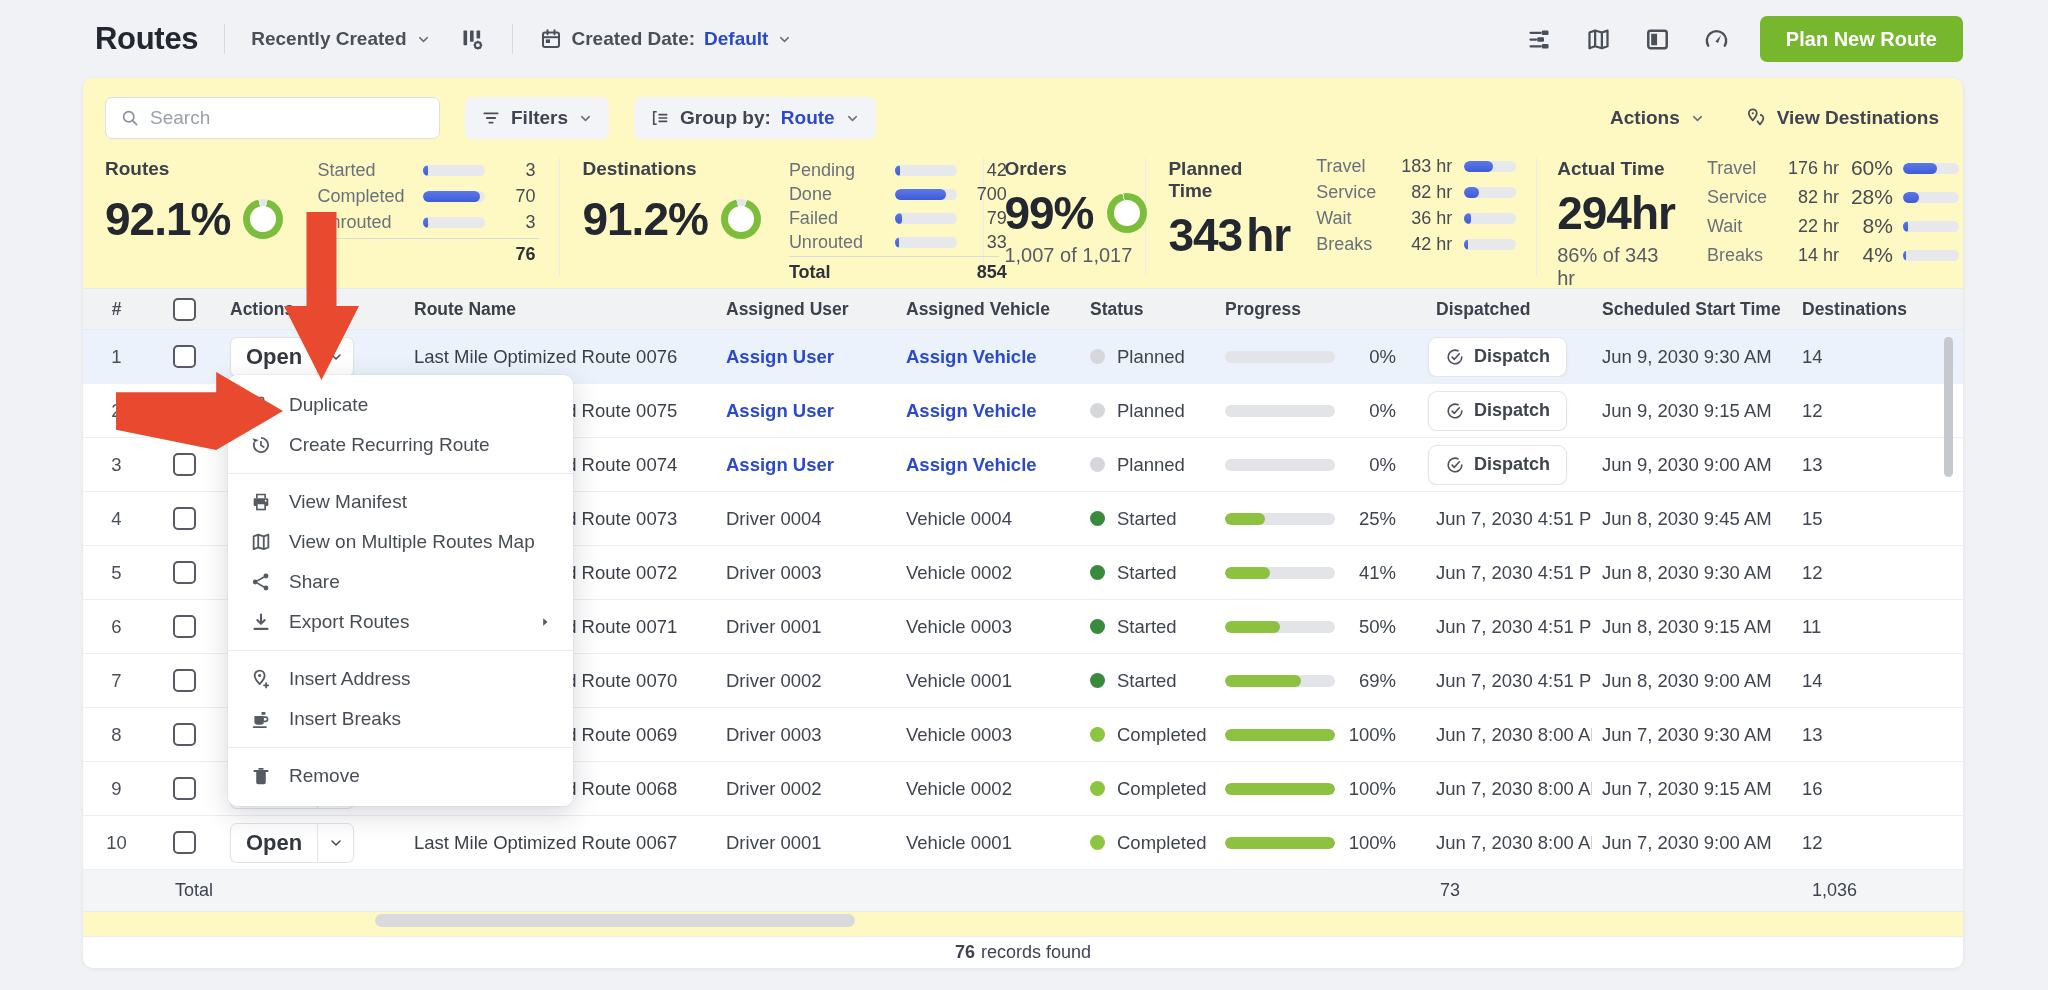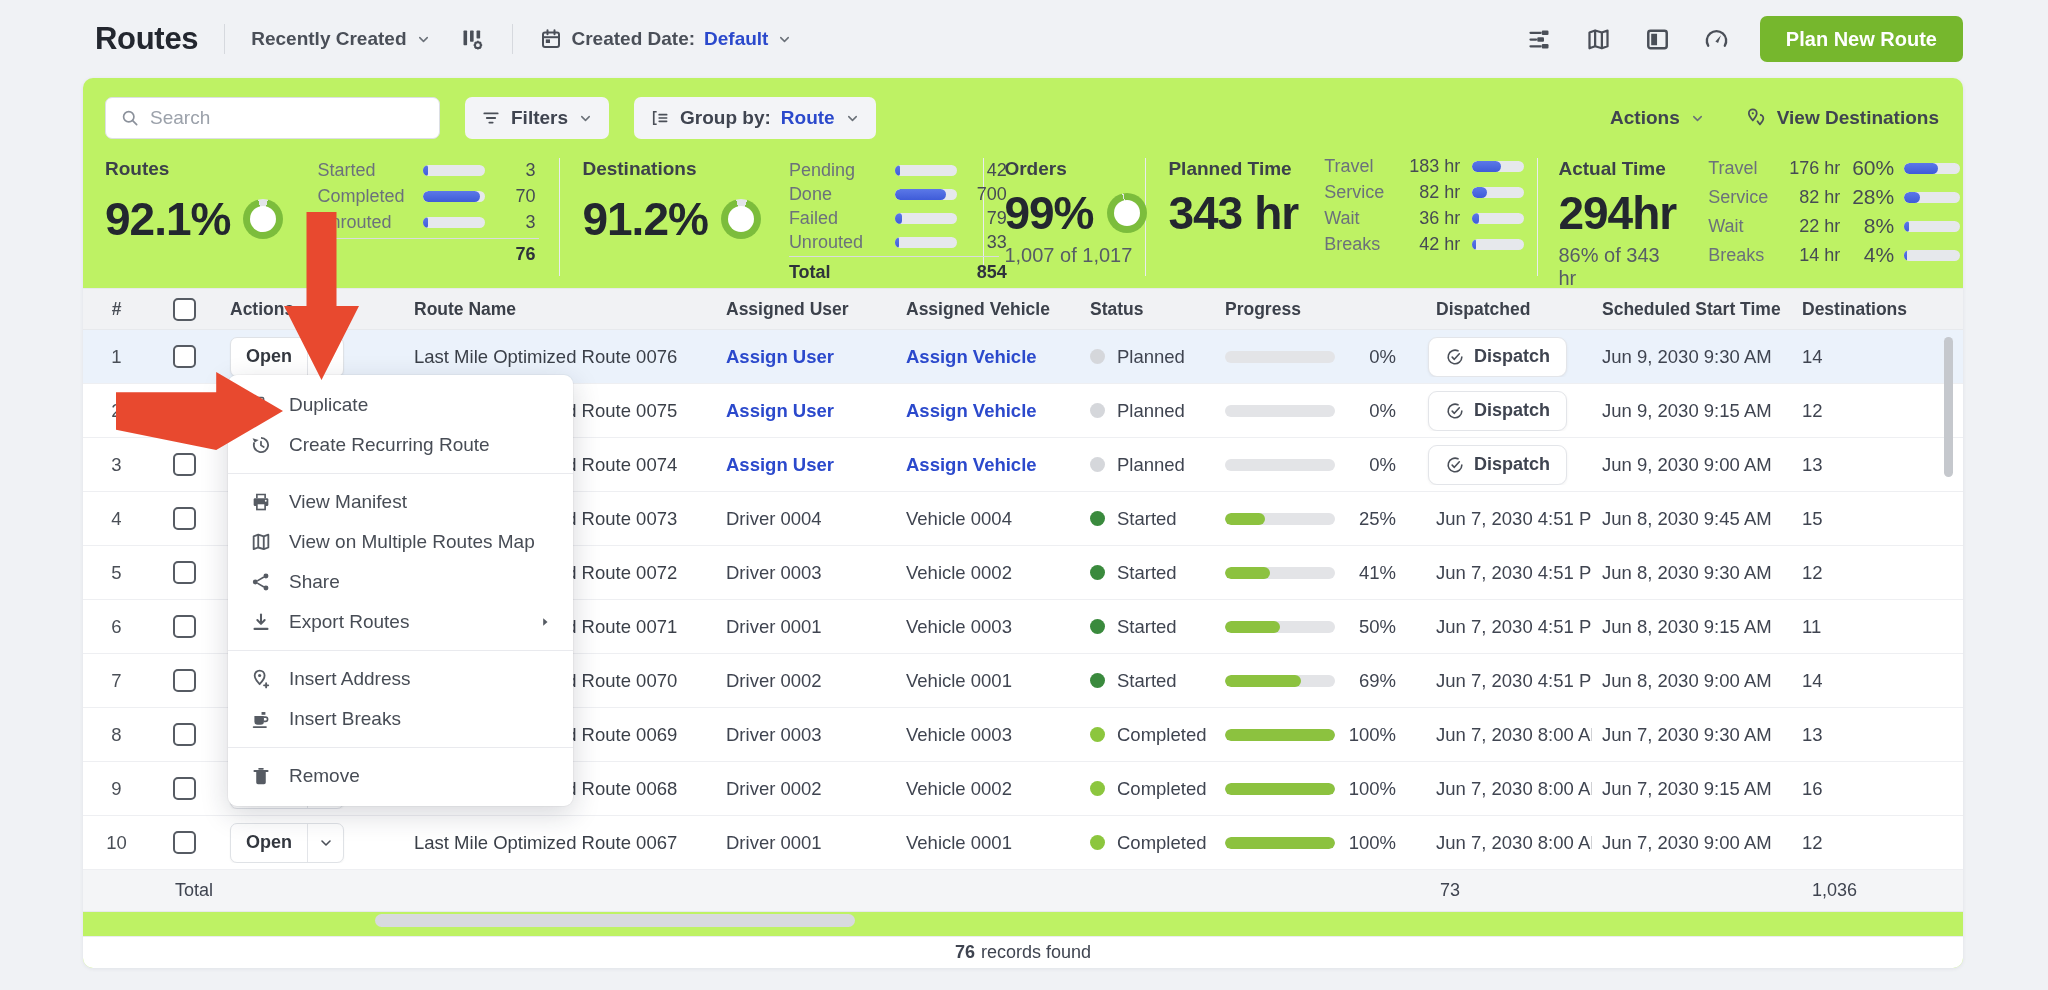--- a/index.html
+++ b/index.html
@@ -16,21 +16,21 @@
   .dd-btn .blue { color:var(--link-blue); }
   .icon-btn { background:none; border:none; cursor:pointer; color:#4a4f58; display:flex; align-items:center; justify-content:center; }
   .icon-btn svg { width:27px; height:27px; }
   .chev { width:15px; height:15px; color:#6a7078; }
   .topbar .spacer { flex:1; }
   .top-icons { display:flex; align-items:center; gap:32px; margin-right:30px; }
   .btn-green { background:var(--accent-green); color:#fff; border:none; border-radius:7px; height:46px;
                padding:0 26px; font-size:20px; font-weight:700; font-family:inherit; cursor:pointer; }
 
   
-  .card { position:absolute; left:83px; top:78px; width:1880px; height:890px; background:#bef264;
+  .card { position:absolute; left:83px; top:78px; width:1880px; height:890px; background:#fef9c3;
           border-radius:10px; box-shadow:0 1px 4px rgba(20,30,50,.07); }
 
   
   .toolbar { display:flex; align-items:center; padding:14px 24px 0 22px; height:66px; }
   .search-box { display:flex; align-items:center; gap:10px; width:335px; height:42px; border:1px solid #dcdfe4;
                 border-radius:7px; padding:0 14px; background:#fff; }
   .search-box svg { width:20px; height:20px; color:#8b919b; flex:0 0 auto; }
   .search-box input { border:none; outline:none; font-size:19px; color:#3f4450; width:100%; font-family:inherit; }
   .search-box input::placeholder { color:#9ba1aa; }
   .tool-btn { display:flex; align-items:center; gap:10px; height:42px; padding:0 16px; margin-left:25px;
@@ -77,21 +77,21 @@
   .trow { display:grid; grid-template-columns:var(--cols); align-items:center; height:54px;
           border-bottom:1px solid #eeeff2; background:#fff; font-size:18.5px; }
   .trow.highlight { background:#ebf2fb; }
   .cell { padding-left:10px; white-space:nowrap; overflow:hidden; }
   .c-idx { text-align:center; padding-left:0; color:#4a4f57; }
   .c-check { display:flex; justify-content:center; padding-left:0; }
   .checkbox { width:23px; height:23px; border:2px solid #565b63; border-radius:5px; background:#fff; cursor:pointer; }
   .c-actions { padding-left:12px; }
   .open-btn { display:inline-flex; align-items:center; height:40px; background:#fff; border:1px solid #dfe2e6;
               border-radius:7px; box-shadow:0 1px 2px rgba(0,0,0,.05); cursor:pointer; font-family:inherit; }
-  .open-btn .lab { padding:0 15px; font-size:18px; font-weight:600; color:#33373f; }
+  .open-btn .lab { padding:0 15px; font-size:22px; font-weight:600; color:#33373f; }
   .open-btn .seg { width:36px; height:100%; display:flex; align-items:center; justify-content:center;
                    border-left:1px solid #e3e5e9; color:#4a4f58; }
   .open-btn .seg svg { width:16px; height:16px; }
   .c-route { color:#3a3f48; }
   .link { color:var(--link-blue); font-weight:700; cursor:pointer; }
   .c-status { display:flex; align-items:center; gap:12px; }
   .dot { width:15px; height:15px; border-radius:50%; flex:0 0 auto; }
   .dot.planned { background:#d5d7db; }
   .dot.started { background:var(--status-started); }
   .dot.completed { background:var(--status-completed); }
@@ -432,21 +432,21 @@
             <span class="bignum">99%</span>
             <span class="donut" style="--gapdeg: 3.6deg;"></span>
           </div>
           <span class="subtext">1,007 of 1,017</span>
         </div>
       </div>
 
       <div class="sgroup" style="width:392px;padding-left:22px">
         <div class="main">
           <span class="slabel-top">Planned Time</span>
-          <div class="bigrow" style="margin-top:0;align-items:baseline;gap:12px">
+          <div class="bigrow" style="margin-top:0;align-items:baseline;gap:4px">
             <span class="bignum">343</span>
             <span class="bignum unit">hr</span>
           </div>
         </div>
         <div class="stat-list" style="margin-left:26px;margin-top:-2px">
           <div>
               <div class="srow lay-lvb">
                 <span class="sl">Travel</span>
                 <span class="sv">183 hr</span>
                 <span class="track">

